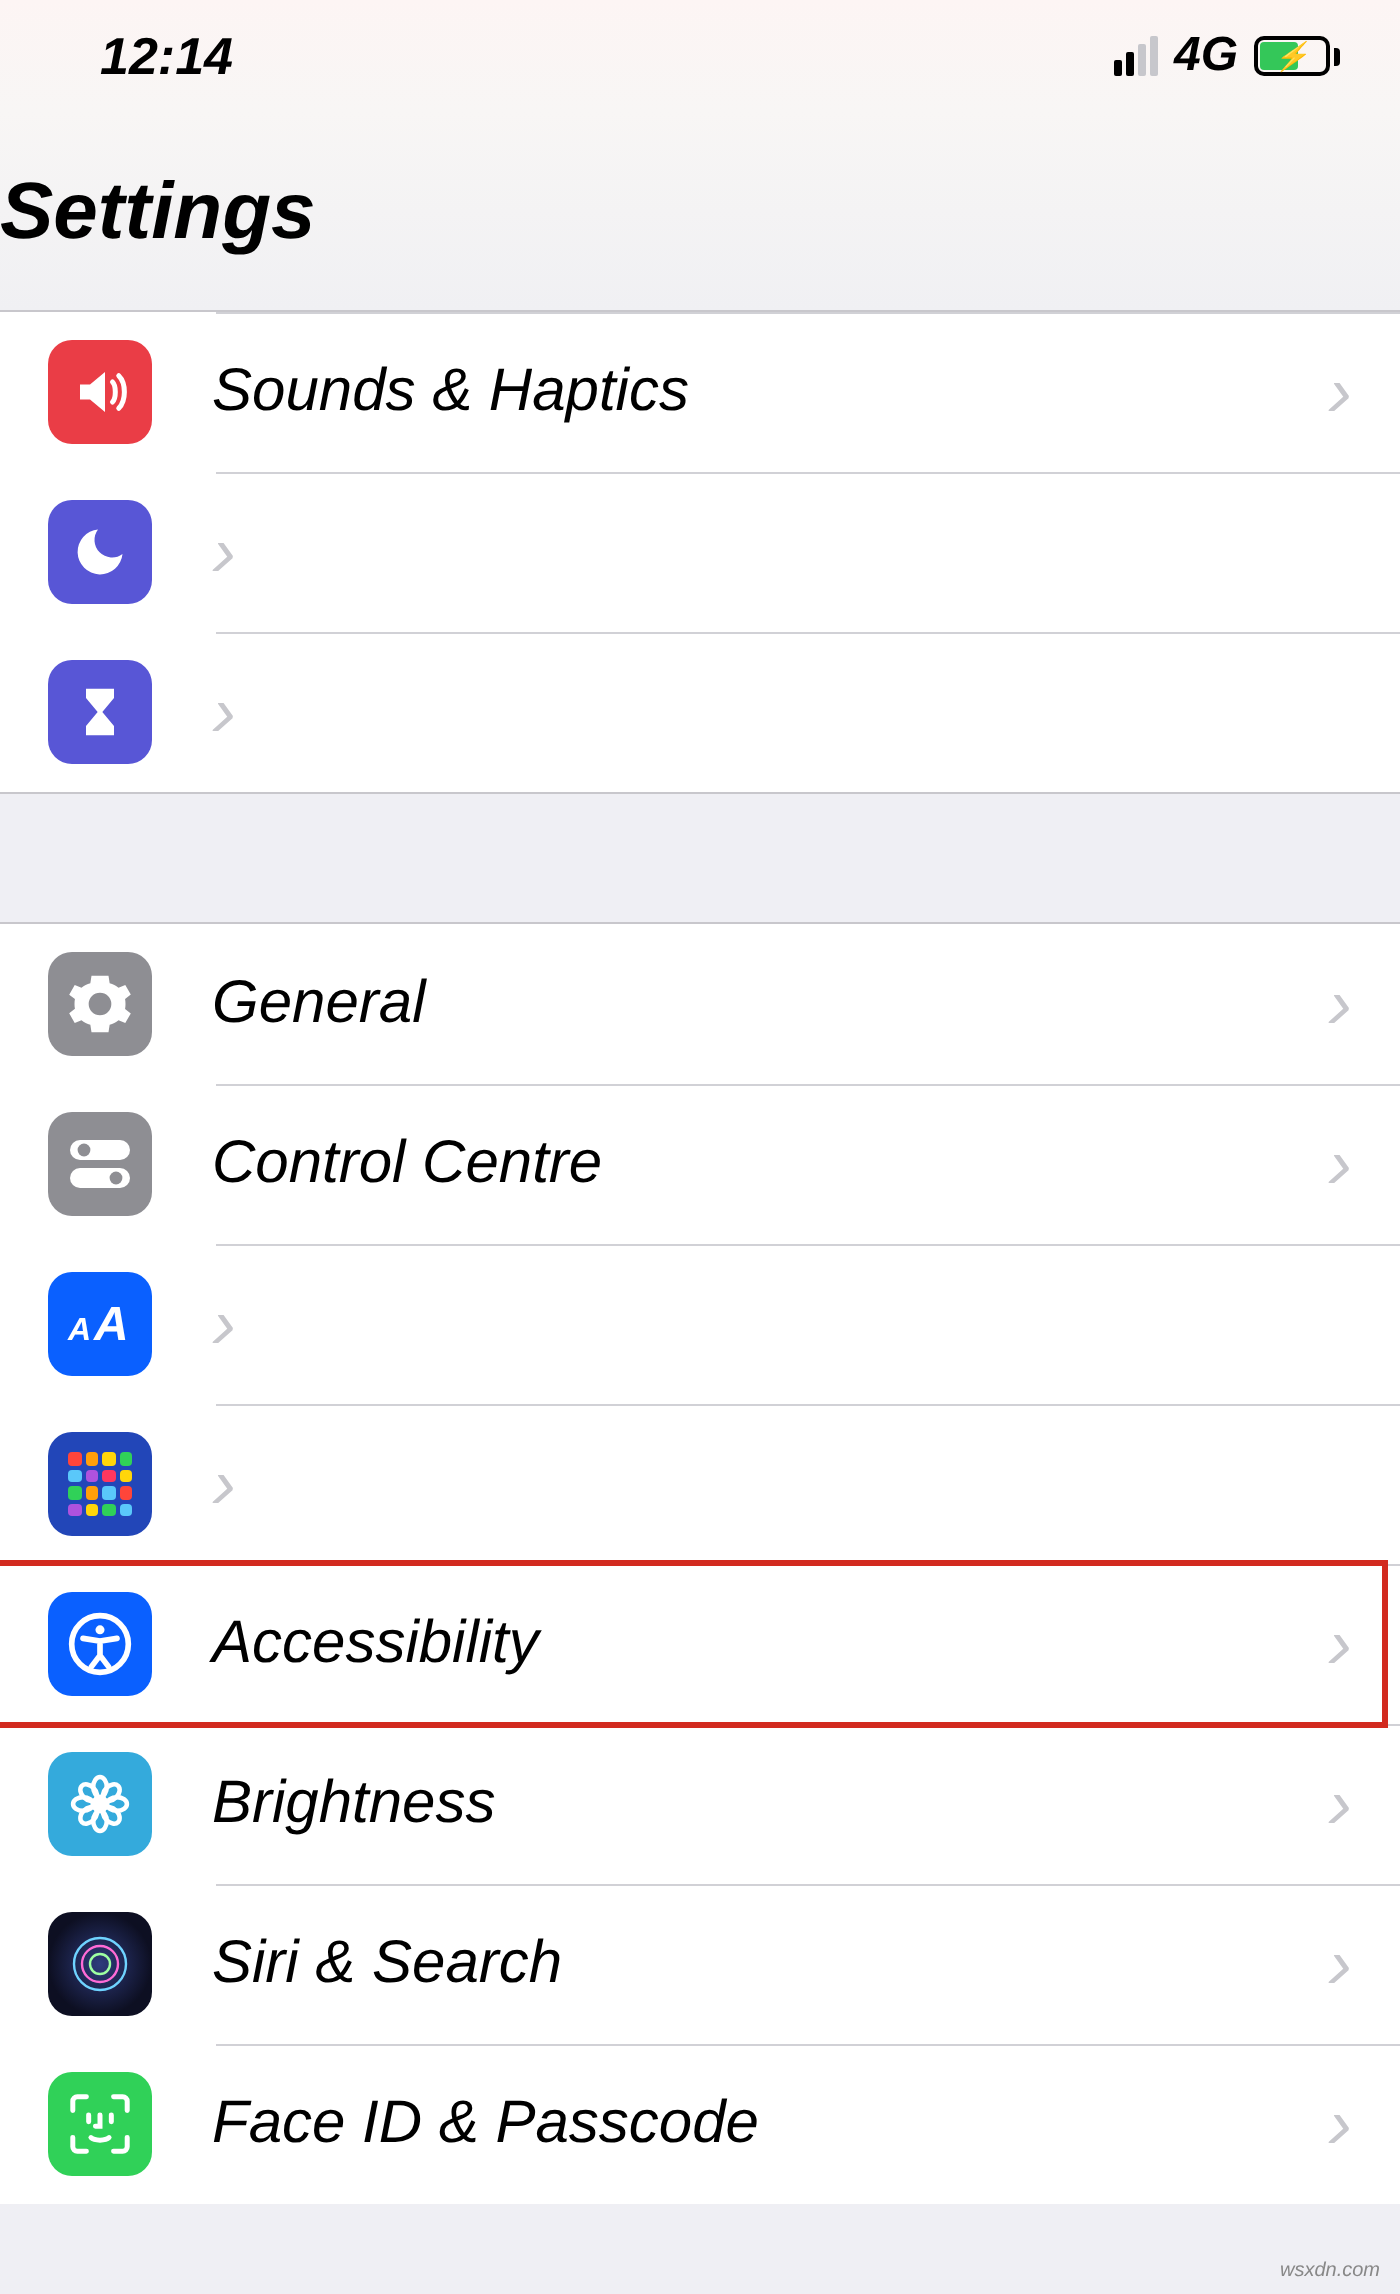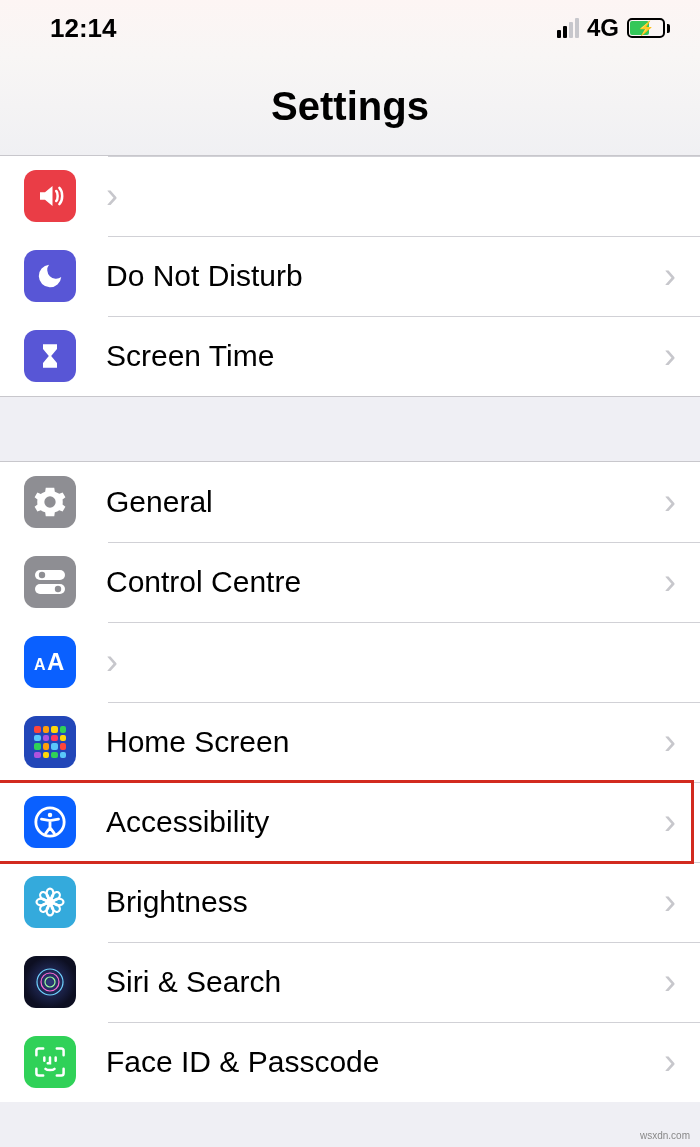--- a/index.html
+++ b/index.html
@@ -1,30 +1,30 @@
 <!DOCTYPE html>
 <html><head>
 <meta charset="utf-8">
 <style>
   * { margin: 0; padding: 0; box-sizing: border-box; }
   html, body { width: 700px; height: 1147px; font-family: -apple-system, "Helvetica Neue", Arial, sans-serif; background: #f2f2f7; overflow: hidden; }
-  .screen { width: 700px; height: 1147px; background: #efeff4; position: relative; }
+  .screen { width: 700px; height: 1147px; background: #efeff4; position: relative; font-style: italic; }
   .status-bar { height: 56px; display: flex; align-items: center; justify-content: space-between; padding: 0 30px 0 50px; background: linear-gradient(180deg,#fdf5f4 0%, #f8f6f5 100%); font-weight: 600; font-size: 26px; }
   .sb-left { font-weight: 700; }
   .sb-right { display: flex; align-items: center; gap: 8px; font-size: 24px; font-weight: 600; }
   .cell-bars { display: inline-flex; align-items: flex-end; gap: 2px; }
   .cell-bars span { width: 4px; background: #c7c7cc; display: inline-block; border-radius: 1px; }
   .cell-bars span.active { background: #000; }
   .cell-bars span:nth-child(1){height:8px;} .cell-bars span:nth-child(2){height:12px;} .cell-bars span:nth-child(3){height:16px;} .cell-bars span:nth-child(4){height:20px;}
   .battery { display: inline-flex; align-items: center; }
   .battery-body { width: 38px; height: 20px; border: 2px solid #000; border-radius: 5px; position: relative; display:flex; align-items:center; }
   .battery-fill { position:absolute; left:1px; top:1px; bottom:1px; width: 55%; background: #34c759; border-radius: 2px; }
   .battery-bolt { position:absolute; left:0; right:0; text-align:center; color:#000; font-size:14px; line-height:1; }
   .battery-tip { width:3px; height:9px; background:#000; border-radius: 0 2px 2px 0; margin-left:2px; }
-  .header { background: linear-gradient(180deg,#f8f6f5 0%, #f0f0f3 100%); text-align: center; padding: 28px 12px 26px; border-bottom: 1px solid #c8c7cc; }
+  .header { background: linear-gradient(180deg,#f8f6f5 0%, #f0f0f3 100%); padding: 28px 0 26px; border-bottom: 1px solid #c8c7cc; }
   .header h1 { font-size: 40px; font-weight: 700; }
   .group { background: #fff; }
   .group.first { border-top: none; }
   .group-gap { height: 66px; background: #efeff4; border-top: 1px solid #c8c7cc; border-bottom: 1px solid #c8c7cc; }
   .row { display: flex; align-items: center; height: 80px; padding: 0 24px 0 24px; position: relative; cursor: pointer; }
   .row + .row::before { content:""; position:absolute; left: 108px; right:0; top:0; height:1px; background:#d1d1d6; }
   .row.sep-top::before { content:""; position:absolute; left: 108px; right:0; top:0; height:1px; background:#d1d1d6; }
   .icon-box { width: 52px; height: 52px; border-radius: 12px; margin-right: 30px; display:flex; align-items:center; justify-content:center; color:#fff; flex:0 0 52px; }
   .row-label { font-size: 30px; color: #000; flex:1 1 auto; }
   .chev { color: #c7c7cc; font-size: 36px; }
@@ -76,38 +76,37 @@
 
   <div class="group first">
     <div class="row sep-top">
       <div class="icon-box ic-sounds">
         <svg width="30" height="30" viewBox="0 0 24 24" fill="none" stroke="#fff" stroke-width="2">
             <path d="M4 9v6h4l6 5V4L8 9H4z" fill="#fff" stroke="none"></path>
             <path d="M17 8c1.5 1.5 1.5 6.5 0 8" stroke-linecap="round"></path>
             <path d="M19.5 5.5c3 3 3 10 0 13" stroke-linecap="round"></path>
           </svg>
       </div>
+      <div class="row-label">Sounds &amp; Haptics</div>
       <div class="chev">›</div>
     </div>
     <div class="row">
       <div class="icon-box ic-dnd">
         <svg width="30" height="30" viewBox="0 0 24 24">
             <path d="M21 12.8A9 9 0 1111.2 3a7 7 0 009.8 9.8z" fill="#fff"></path>
           </svg>
       </div>
-      <div class="row-label">Do Not Disturb</div>
       <div class="chev">›</div>
     </div>
     <div class="row">
       <div class="icon-box ic-screentime">
         <svg width="28" height="28" viewBox="0 0 24 24">
             <path d="M6 2h12v4l-5 6 5 6v4H6v-4l5-6-5-6V2z" fill="#fff"></path>
           </svg>
       </div>
-      <div class="row-label">Screen Time</div>
       <div class="chev">›</div>
     </div>
   </div>
 
   <div class="group-gap"></div>
 
   <div class="group">
     <div class="row">
       <div class="icon-box ic-general">
         <svg width="34" height="34" viewBox="0 0 24 24">
@@ -152,21 +151,20 @@
           <i style="background:#30d158"></i>
             <i style="background:#ff9f0a"></i>
             <i style="background:#5ac8fa"></i>
             <i style="background:#ff453a"></i>
           <i style="background:#af52de"></i>
             <i style="background:#ffd60a"></i>
             <i style="background:#30d158"></i>
             <i style="background:#5ac8fa"></i>
         </div>
       </div>
-      <div class="row-label">Home Screen</div>
       <div class="chev">›</div>
     </div>
     <div class="row" id="row-accessibility">
       <div class="icon-box ic-accessibility">
         <svg width="34" height="34" viewBox="0 0 24 24">
             <circle cx="12" cy="12" r="10" fill="none" stroke="#fff" stroke-width="2"></circle>
             <circle cx="12" cy="7" r="1.6" fill="#fff"></circle>
             <path d="M6 10l6 1 6-1M12 11v5m0 0l-3 4m3-4l3 4" stroke="#fff" stroke-width="2" stroke-linecap="round" fill="none"></path>
           </svg>
       </div>

